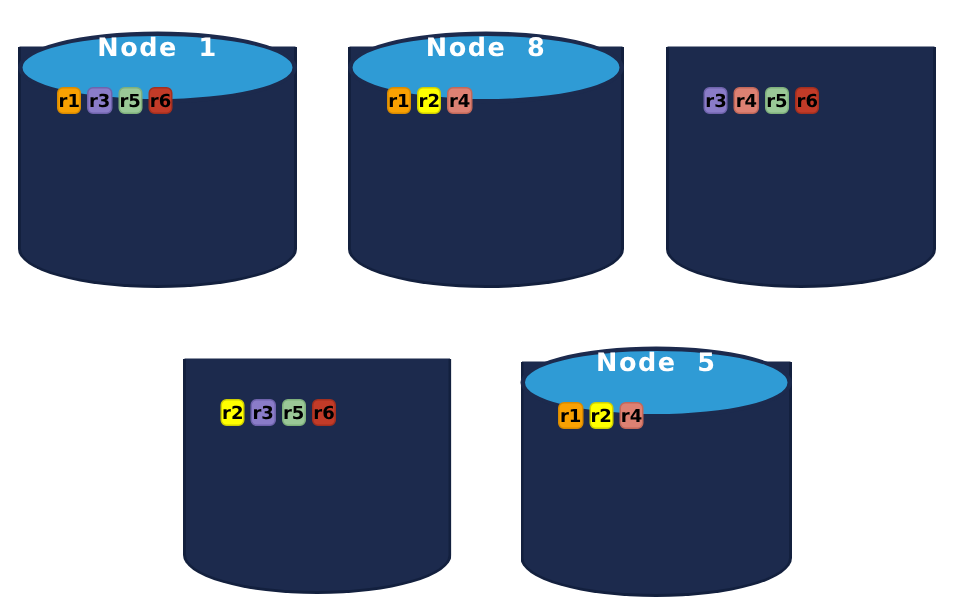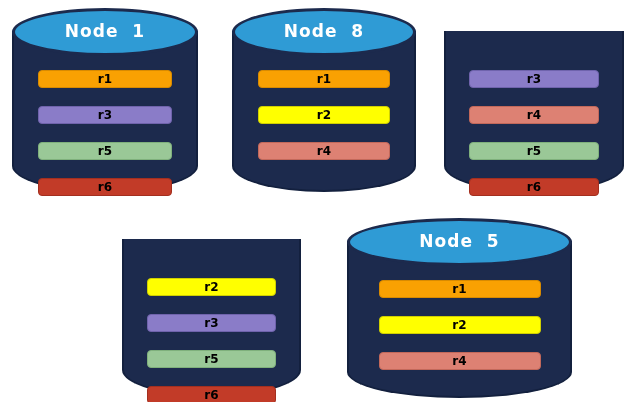--- a/index.html
+++ b/index.html
@@ -27,49 +27,48 @@
     background: #1C2A4D;
     border: 2px solid #13203E;
     border-top: none;
     box-sizing: border-box;
     border-radius: 0 0 50% 50% / 0 0 26px 26px;
   }
   .cyl-top {
     position: absolute;
     left: 0;
     right: 0;
-    top: 0;
+    top: 13px;
     height: 48px;
     background: #2F9BD5;
     border: 3px solid #1C2A4D;
     box-sizing: border-box;
     border-radius: 50%;
     display: flex;
-    align-items: center;
     justify-content: center;
     z-index: 2;
   }
   .node-title {
     color: #FFFFFF;
     font-family: "DejaVu Sans", "Liberation Sans", sans-serif;
     font-weight: bold;
     font-size: 17px;
     letter-spacing: 1px;
     white-space: pre;
     text-align: center;
     margin-top: -2px;
   }
   .bars {
     position: absolute;
-    top: 62px;
+    top: 50px;
     left: 14%;
     right: 14%;
     display: flex;
-    flex-direction: column;
-    gap: 18px;
+    flex-direction: row;
+    gap: 4px;
     z-index: 3;
   }
   .bar {
     height: 18px;
     border-radius: 4px;
     border: 1px solid rgba(0,0,0,0.25);
     box-sizing: border-box;
     display: flex;
     align-items: center;
     justify-content: center;
@@ -150,21 +149,21 @@
           <span>r3</span>
         </div>
         <div class="bar" style="background: rgb(154, 200, 151); border-color: rgb(127, 176, 124);">
           <span>r5</span>
         </div>
         <div class="bar" style="background: rgb(194, 59, 40); border-color: rgb(163, 47, 31);">
           <span>r6</span>
         </div>
       </div>
   </div>
-    <div class="node" style="left: 347px; top: 218px; width: 201px; height: 180px; padding-left: 24px;">
+    <div class="node" style="left: 347px; top: 218px; width: 181px; height: 180px;">
     <div class="cyl-body"></div>
     <div class="cyl-top">
       <span class="node-title">Node  5</span>
     </div>
     <div class="bars">
         <div class="bar" style="background: rgb(249, 161, 2); border-color: rgb(216, 138, 0);">
           <span>r1</span>
         </div>
         <div class="bar" style="background: rgb(255, 255, 0); border-color: rgb(207, 207, 0);">
           <span>r2</span>

